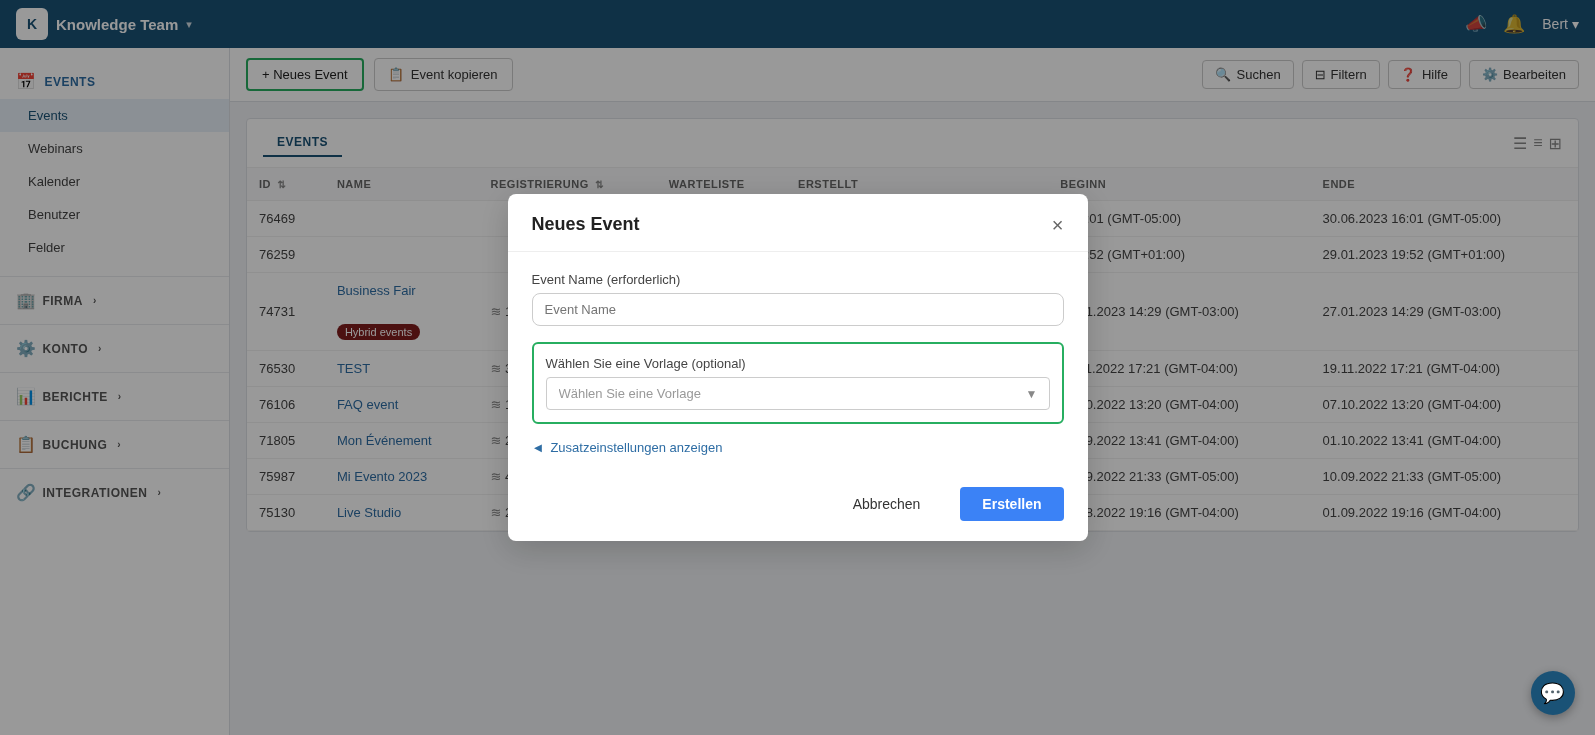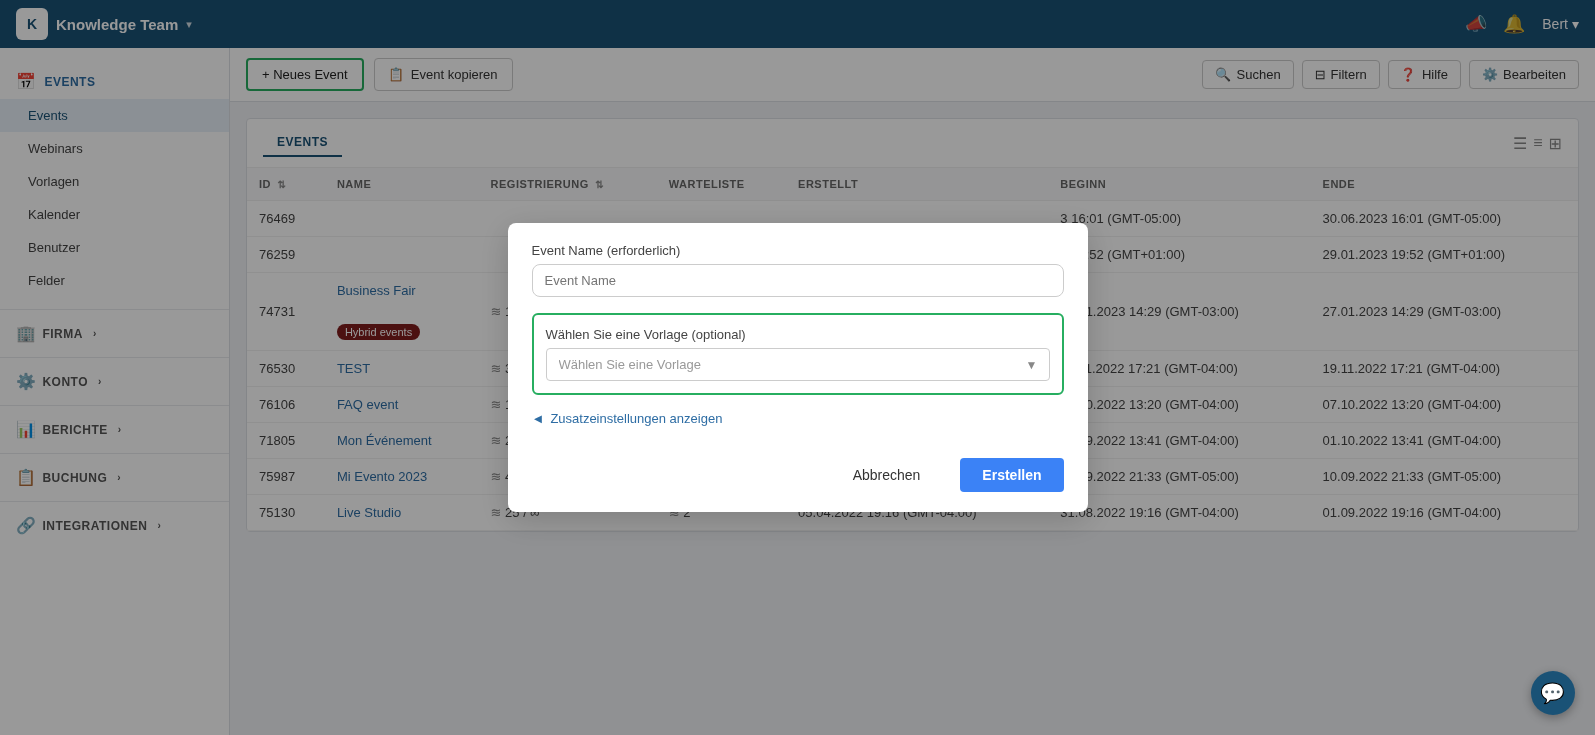--- a/index.html
+++ b/index.html
@@ -280,23 +280,20 @@
     <div class="sidebar-section">
       <div class="sidebar-section-header">
         <span class="section-icon">📅</span>
         <span>EVENTS</span>
       </div>
       <div class="sidebar-item active">
         <span>Events</span>
       </div>
       <div class="sidebar-item">
         <span>Webinars</span>
-      </div>
-      <div class="sidebar-item">
-        <span>Vorlagen</span>
       </div>
       <div class="sidebar-item">
         <span>Kalender</span>
       </div>
       <div class="sidebar-item">
         <span>Benutzer</span>
       </div>
       <div class="sidebar-item">
         <span>Felder</span>
       </div>
@@ -467,20 +464,26 @@
               </tr>
             </tbody>
         </table>
       </div>
     </div>
   </div>
 </div>
 
 <div class="modal-overlay">
   <div class="modal">
+    <div class="modal-header">
+      <span class="modal-title">Neues Event</span>
+      <button class="modal-close">
+        <span>×</span>
+      </button>
+    </div>
     <div class="modal-body">
       <div class="form-group">
         <label class="form-label">Event Name (erforderlich)</label>
         <input class="form-input" type="text" placeholder="Event Name" style="">
       </div>
       <div class="form-group-highlighted">
         <label class="form-label">Wählen Sie eine Vorlage (optional)</label>
         <div class="form-select-wrapper">
           <select class="form-select">
             <option value="">Wählen Sie eine Vorlage</option>

